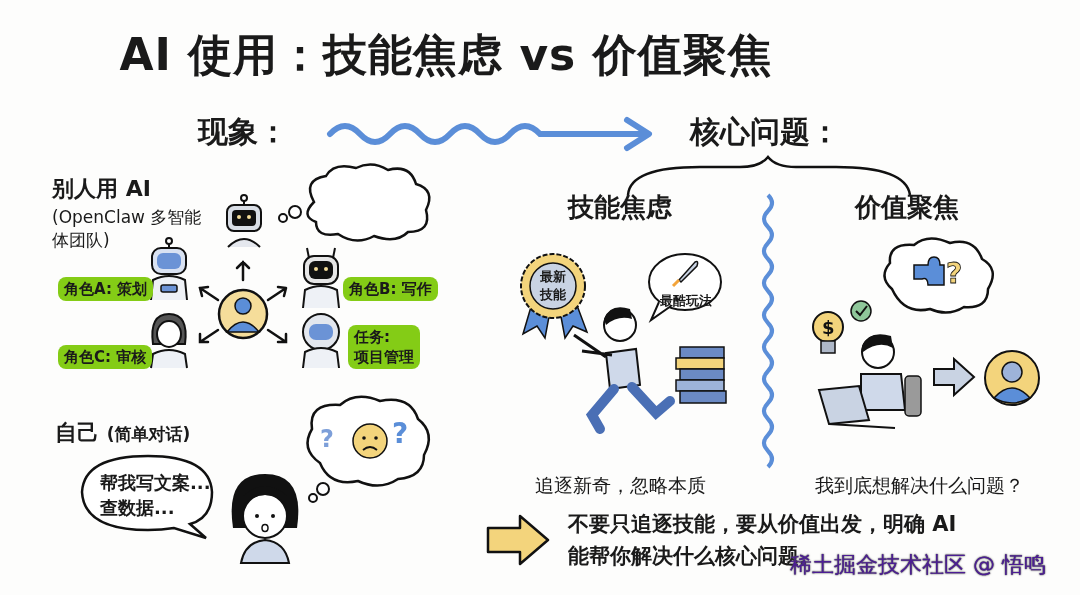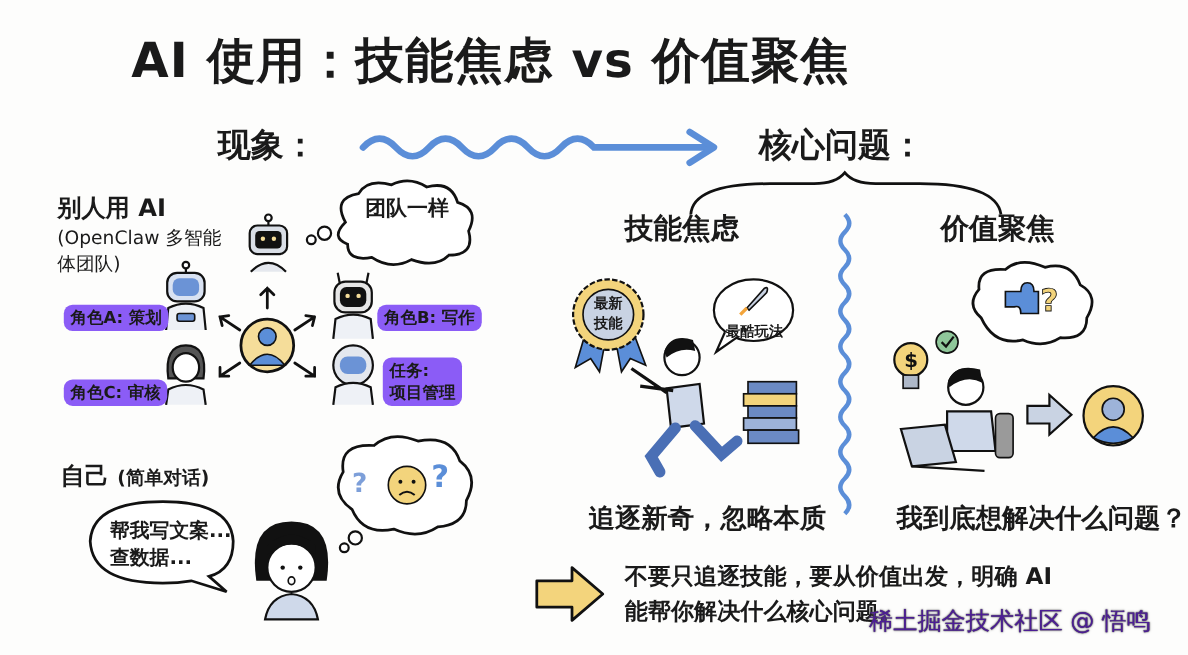--- a/index.html
+++ b/index.html
@@ -4,22 +4,22 @@
 <style>
   html, body { margin:0; padding:0; }
   body { width:1080px; height:595px; background:#fdfdfc; position:relative; overflow:hidden;
          font-family:"DejaVu Sans", "Liberation Sans", sans-serif; color:#1a1a1a; }
   .abs { position:absolute; }
   .title { left:0; width:892px; top:26px; text-align:center; font-size:44px; font-weight:bold; letter-spacing:1px; }
   .h2 { font-size:30px; font-weight:bold; }
   .h3 { font-size:26px; font-weight:bold; }
   .lbl { font-size:22px; font-weight:bold; }
   .sub { font-size:17px; line-height:24px; }
-  .badge { background:#8b5cf6; border-radius:8px; padding:2px 6px; font-size:15px; font-weight:bold; line-height:20px; }
-  .cap { font-size:24px; font-weight:bold; }
+  .badge { background:#84cc16; border-radius:8px; padding:2px 6px; font-size:15px; font-weight:bold; line-height:20px; }
+  .cap { font-size:19px; font-weight:normal;margin-top:18px; }
   .cloud-text { font-size:19px; font-weight:bold; text-align:center; line-height:27px; }
   .bubble-text { font-size:18px; font-weight:bold; line-height:25px; }
   .summary { font-size:21px; font-weight:bold; line-height:32px; }
   .watermark { font-size:22px; color:#4c1d95; text-shadow:0 0 2px #555, 0 0 1px #333; }
   svg { position:absolute; overflow:visible; }
 </style>
 </head>
 <body>
 
 <div class="abs title">AI 使用：技能焦虑 vs 价值聚焦</div>
@@ -38,21 +38,20 @@
 <div class="abs lbl" style="left:52px;top:174px;">别人用 AI</div>
 <div class="abs sub" style="left:52px;top:205px;">(OpenClaw 多智能</div>
 <div class="abs sub" style="left:52px;top:228px;">体团队)</div>
 
 <svg style="left:276px;top:162px;" width="170" height="85">
   <circle cx="7" cy="56" r="4" fill="#fff" stroke="#111" stroke-width="2"></circle>
   <circle cx="19" cy="50" r="6" fill="#fff" stroke="#111" stroke-width="2"></circle>
   <path d="M38,40 Q26,18 50,14 Q58,0 80,6 Q96,-2 112,8 Q134,2 140,22 Q160,28 150,48 Q156,70 132,70 Q120,82 98,74 Q80,84 62,72 Q40,76 40,60 Q24,54 38,40 Z" fill="#fff" stroke="#111" stroke-width="2.5"></path>
 </svg>
 <div class="abs cloud-text" style="left:310px;top:176px;width:120px;">
-  <div>团队一样</div>
 </div>
 
 <svg style="left:218px;top:195px;" width="52" height="52">
   <line x1="26" y1="2" x2="26" y2="10" stroke="#111" stroke-width="2"></line>
     <circle cx="26" cy="3" r="3" fill="#fff" stroke="#111" stroke-width="2"></circle>
   <rect x="9" y="10" width="34" height="26" rx="7" fill="#d9dee6" stroke="#111" stroke-width="2"></rect>
   <rect x="14" y="15" width="24" height="16" rx="4" fill="#111"></rect>
   <circle cx="21" cy="22" r="2" fill="#f5dd9a"></circle>
     <circle cx="31" cy="22" r="2" fill="#f5dd9a"></circle>
   <path d="M10,52 Q26,36 42,52" fill="#e5e8ee" stroke="#111" stroke-width="2"></path>

